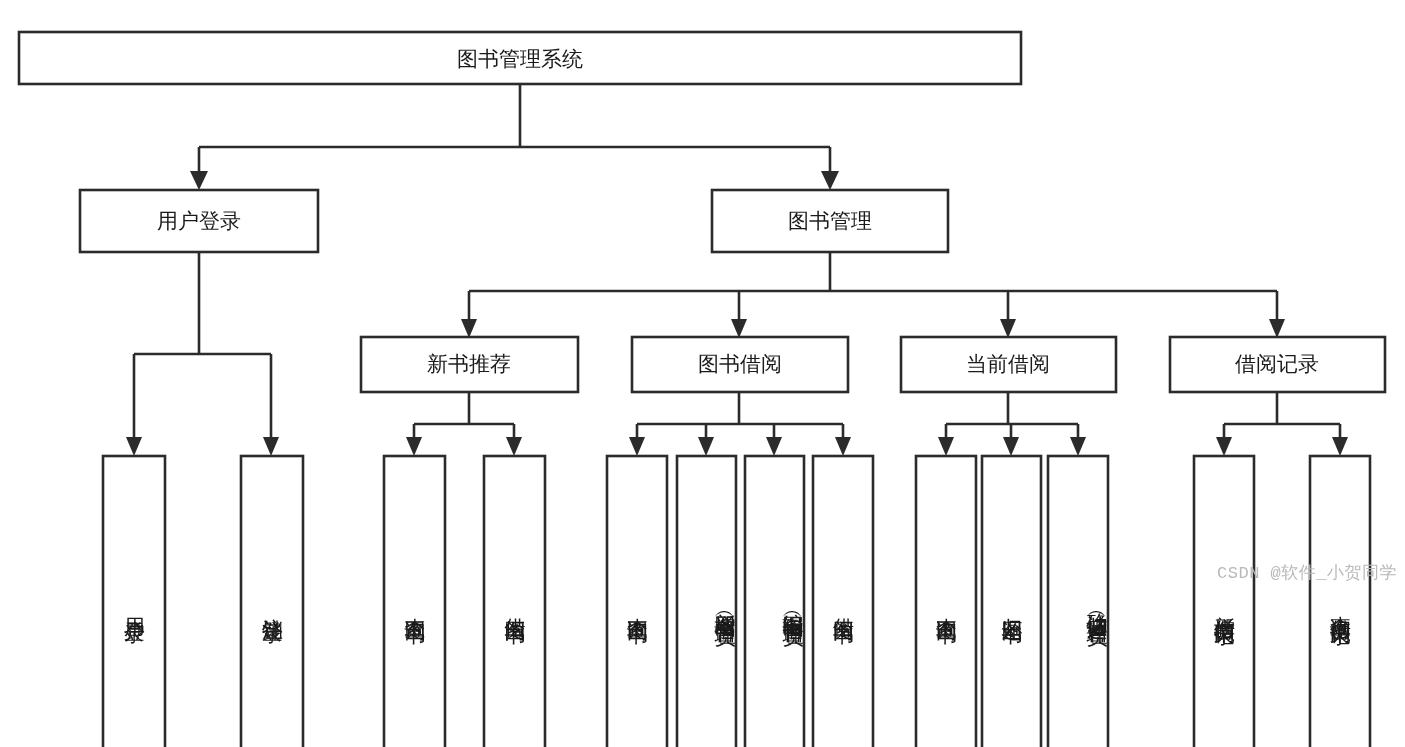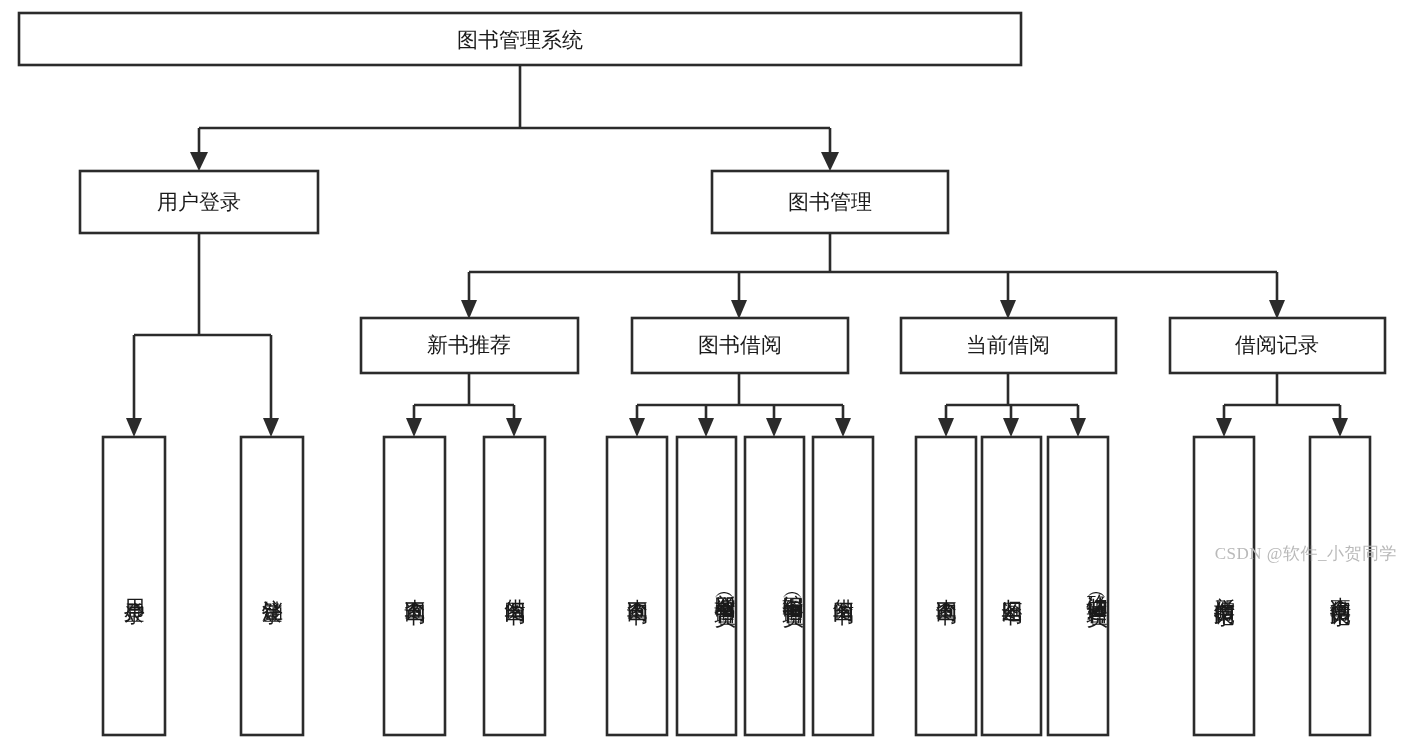--- a/index.html
+++ b/index.html
@@ -11,20 +11,21 @@
     width: 1405px;
     height: 747px;
     font-family: "DejaVu Sans", "Liberation Sans", sans-serif;
     overflow: hidden;
     position: relative;
   }
   #diagram-root {
     position: relative;
     width: 1405px;
     height: 571px;
+    margin-top: 19px;
   }
   svg#tree-svg {
     position: absolute;
     left: 0;
     top: 0;
     width: 1405px;
     height: 747px;
     display: block;
   }
   .node-box {
@@ -62,21 +63,21 @@
     display: flex;
     align-items: center;
     justify-content: center;
     text-align: center;
     pointer-events: none;
   }
   #watermark {
     position: absolute;
     right: 8px;
     bottom: 6px;
-    font-family: Liberation Serif, serif;
+    font-family: Liberation Mono, monospace;
     font-size: 17px;
     color: #b9b9b9;
     letter-spacing: 0.5px;
     white-space: nowrap;
   }
 </style>
 </head>
 <body>
 
 <div id="diagram-root">

